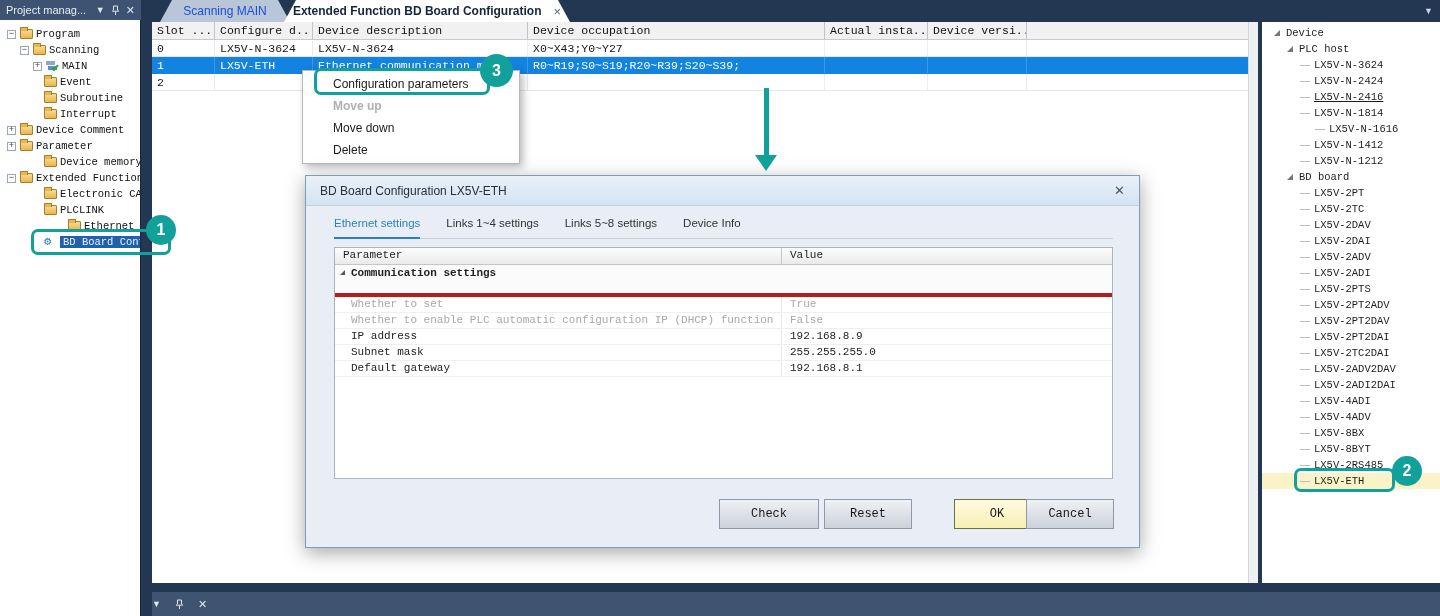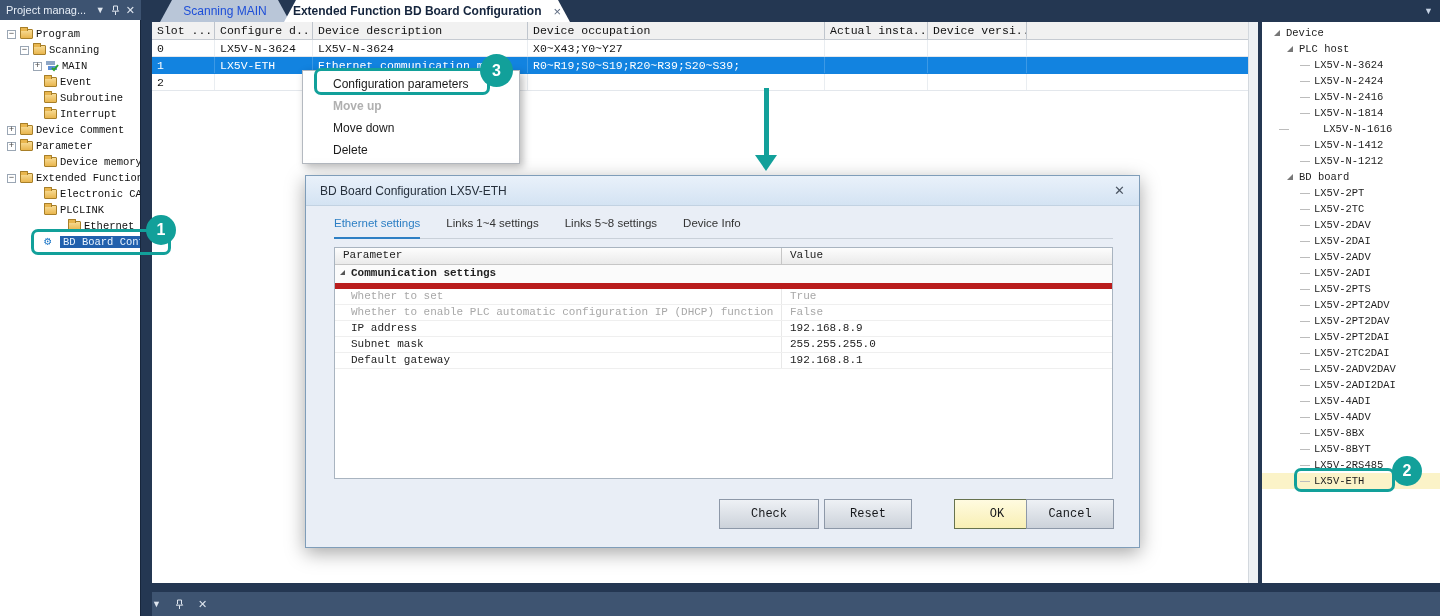--- a/index.html
+++ b/index.html
@@ -73,21 +73,21 @@
   .dlg-close { color:#4c5663; font-size:13px; cursor:pointer; }
   .dlg-tabs { position:absolute; left:28px; top:41px; width:779px; height:22px; display:flex; gap:26px;
               border-bottom:1px solid #c9d0d9; font-size:11.5px; color:#333; }
   .dlg-tab { padding-bottom:4px; cursor:pointer; white-space:nowrap; }
   .dlg-tab.active { color:#2d7fc4; border-bottom:2px solid #2d7fc4; margin-bottom:-1px; }
   .param-table { position:absolute; left:28px; top:71px; width:779px; height:232px; background:#ffffff;
                  border:1px solid #a9b4c0; font-family:"Liberation Mono","DejaVu Sans Mono",monospace; font-size:11px; color:#222; overflow:hidden; }
   .pt-head { height:17px; display:flex; background:linear-gradient(#fdfdfd,#eaeaea); border-bottom:1px solid #c6c6c6; }
   .pt-head .c1 { width:447px; padding:1px 0 0 8px; border-right:1px solid #c6c6c6; }
   .pt-head .c2 { flex:1; padding:1px 0 0 8px; }
-  .pt-group { height:24px; line-height:16px; padding-left:16px; font-weight:bold; border-bottom:6px solid #b91c1c;
+  .pt-group { height:32px; line-height:16px; padding-left:16px; font-weight:bold; border-bottom:4px solid #b91c1c;
               position:relative; background:#fbfbfb; cursor:pointer; }
   .pt-tri { position:absolute; left:5px; top:5px; width:0; height:0; border-left:5px solid transparent; border-bottom:5px solid #555; }
   .pt-row { height:16px; display:flex; border-bottom:1px solid #efefef; cursor:pointer; }
   .pt-row .c1 { width:447px; padding:1px 0 0 16px; border-right:1px solid #e8e8e8; overflow:hidden; white-space:nowrap; }
   .pt-row .c2 { flex:1; padding:1px 0 0 8px; overflow:hidden; white-space:nowrap; }
   .pt-row.muted { color:#a8a8a8; }
   .dlg-btn { position:absolute; top:323px; height:30px; display:flex; align-items:center; justify-content:center;
              font-family:"Liberation Mono","DejaVu Sans Mono",monospace; font-size:12px; color:#15171a;
              background:linear-gradient(#eef1f5,#ccd2da); border:1px solid #8d98a8; cursor:pointer; }
   .dlg-btn.ok { background:linear-gradient(#fffbe0,#f8efb4); border:1px solid #66724e; }
@@ -253,29 +253,29 @@
           <span>PLC host</span>
         </div>
         <div class="rtree-row" style="padding-left: 38px;">
           <span class="rdash"></span>
           <span>LX5V-N-3624</span>
         </div>
         <div class="rtree-row" style="padding-left: 38px;">
           <span class="rdash"></span>
           <span>LX5V-N-2424</span>
         </div>
-        <div class="rtree-row" style="padding-left: 38px;">
+        <div class="rtree-row" style="padding-left: 38px; text-decoration: underline;">
           <span class="rdash"></span>
           <span>LX5V-N-2416</span>
         </div>
         <div class="rtree-row" style="padding-left: 38px;">
           <span class="rdash"></span>
           <span>LX5V-N-1814</span>
         </div>
-        <div class="rtree-row" style="padding-left: 17px; gap: 30px;">
+        <div class="rtree-row" style="padding-left: 53px;">
           <span class="rdash"></span>
           <span>LX5V-N-1616</span>
         </div>
         <div class="rtree-row" style="padding-left: 38px;">
           <span class="rdash"></span>
           <span>LX5V-N-1412</span>
         </div>
         <div class="rtree-row" style="padding-left: 38px;">
           <span class="rdash"></span>
           <span>LX5V-N-1212</span>

